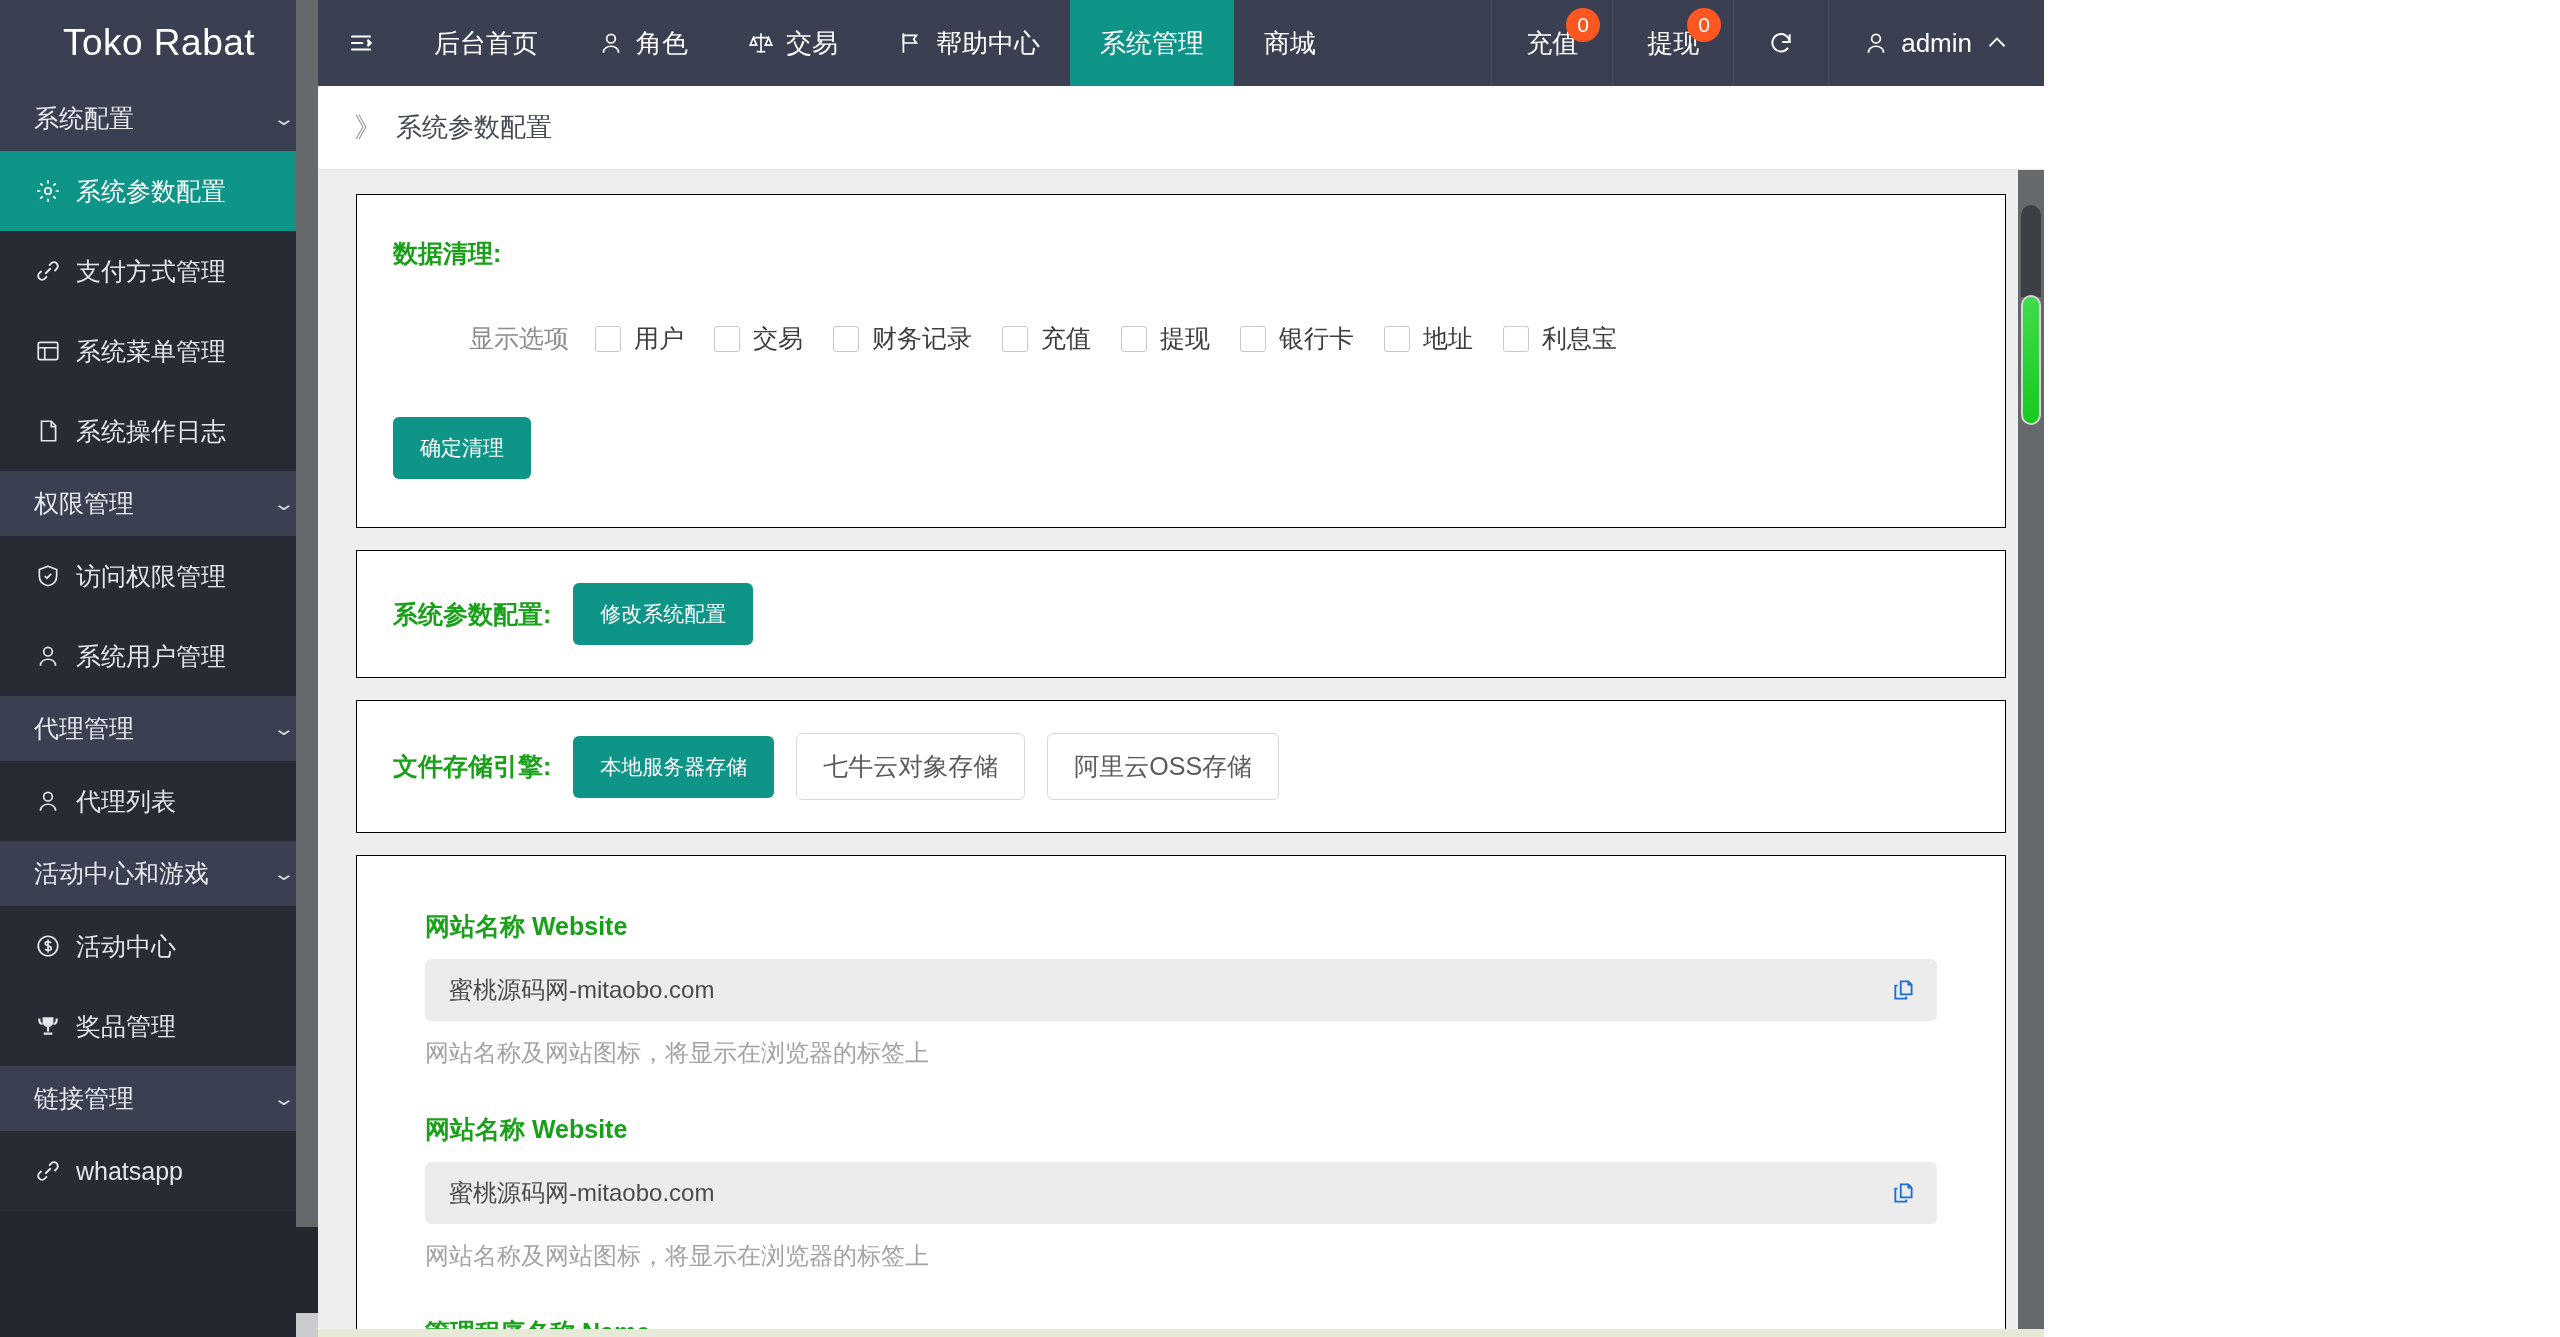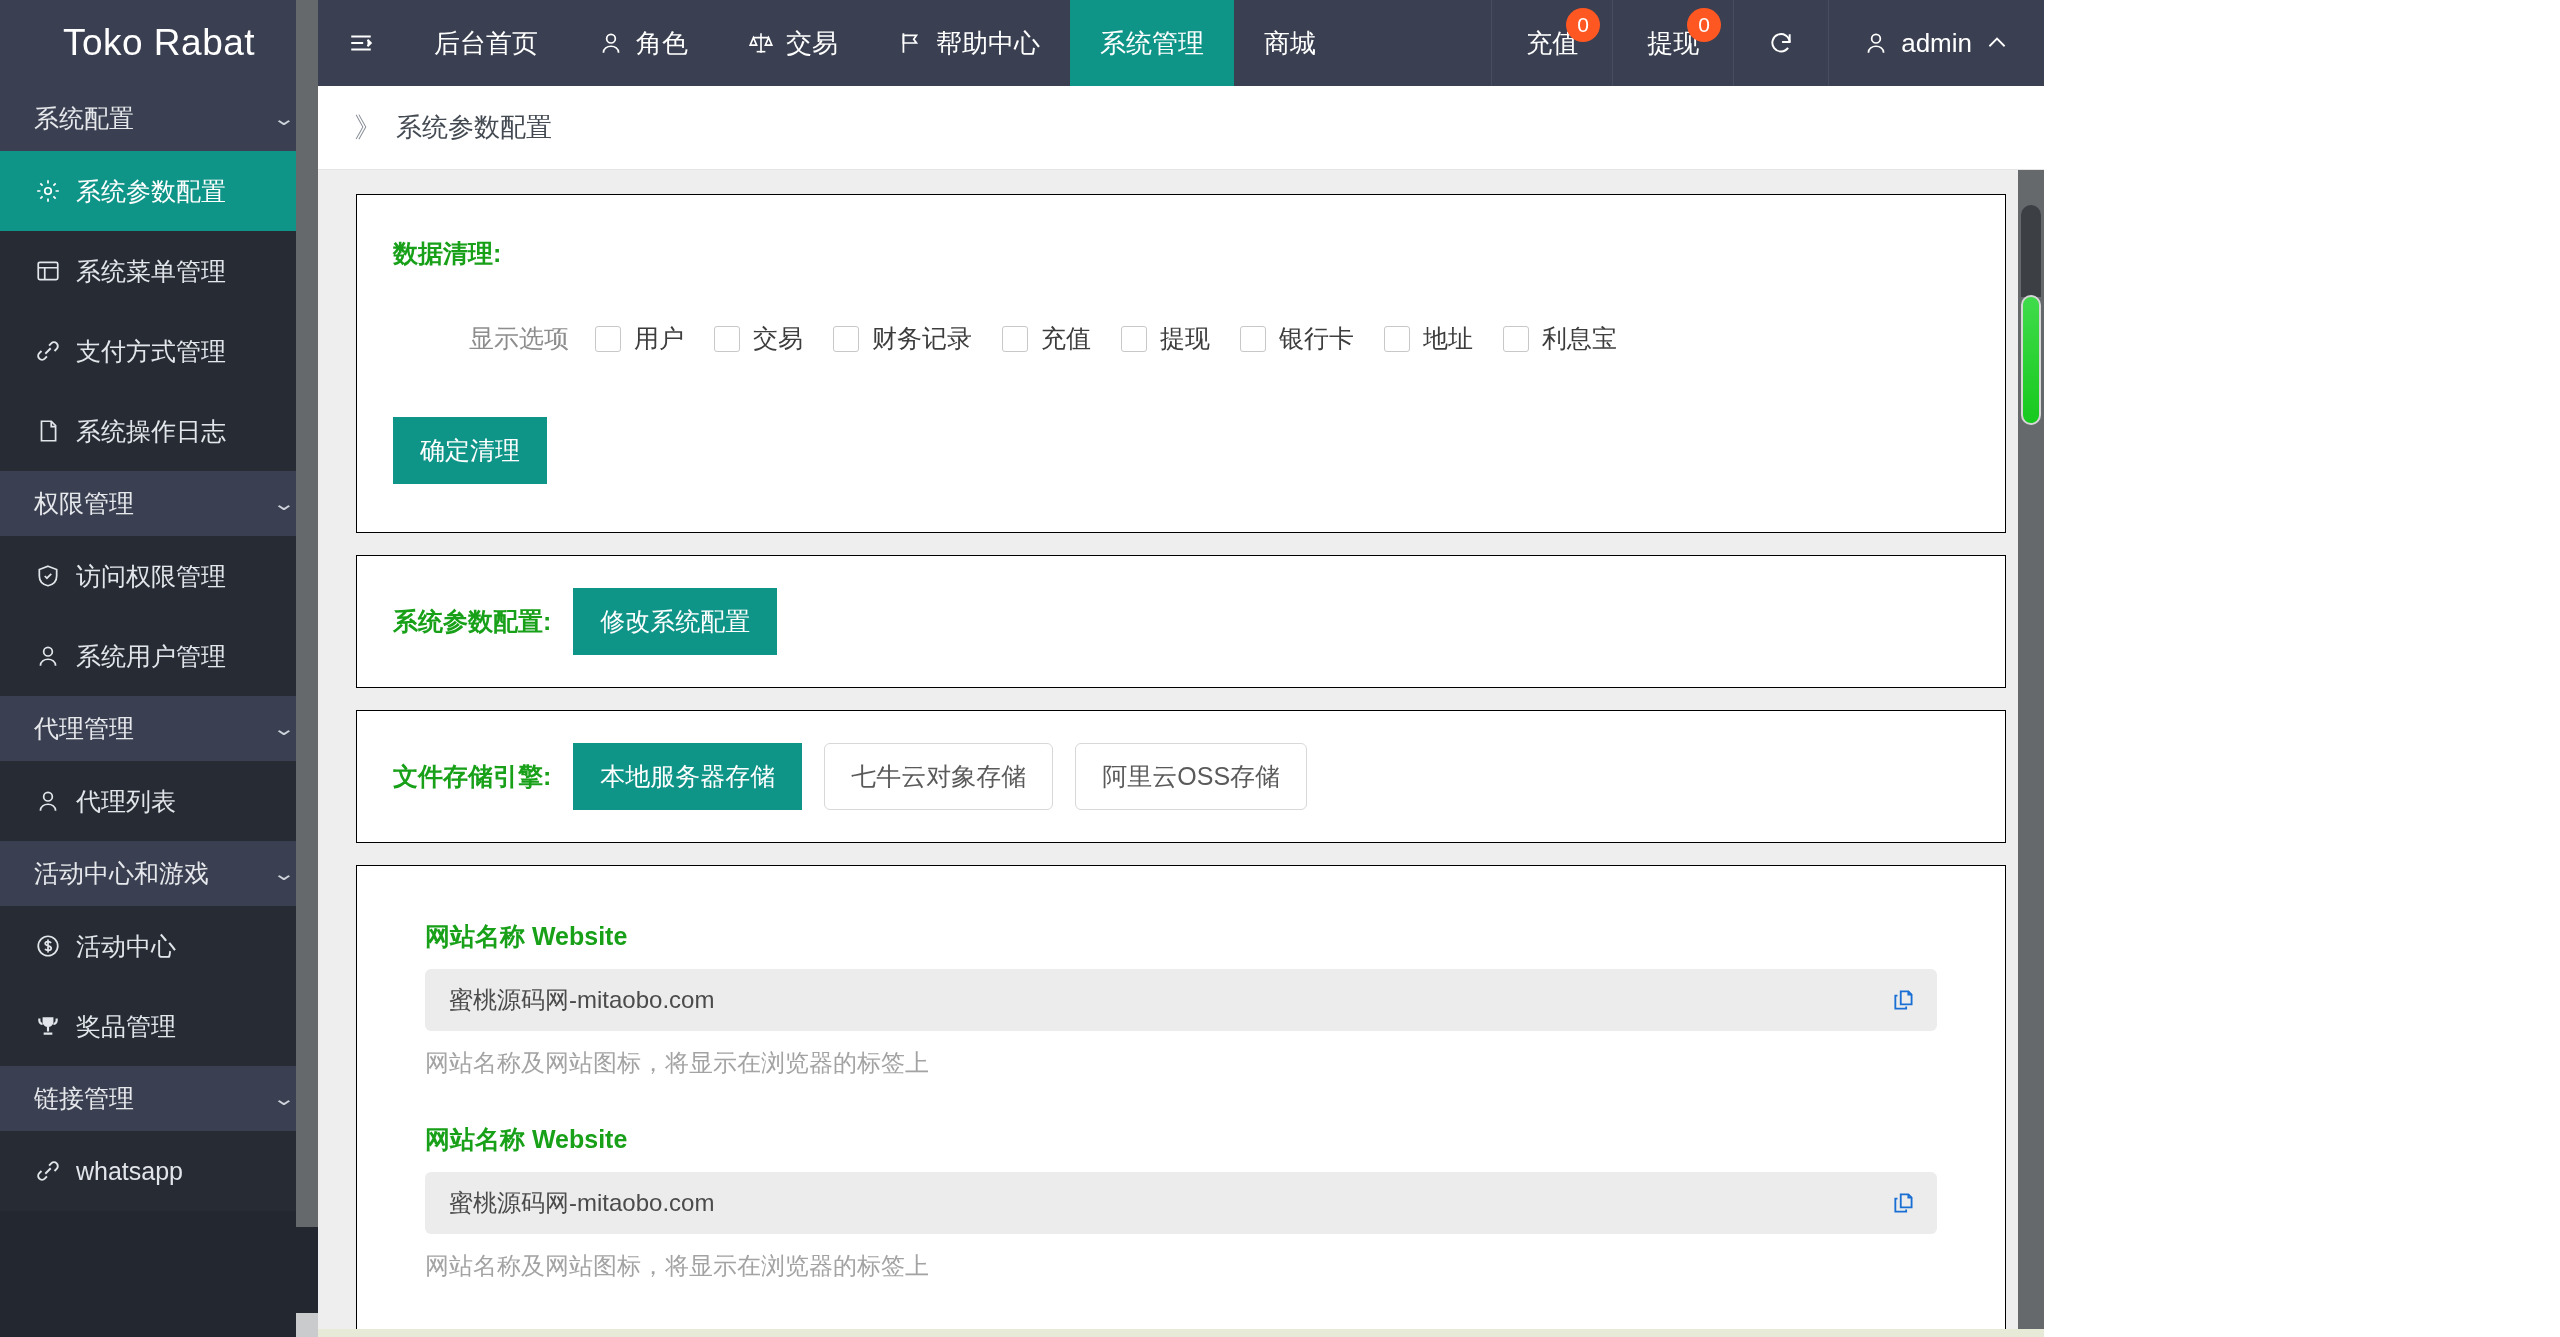--- a/index.html
+++ b/index.html
@@ -149,22 +149,22 @@
     width: 26px; height: 26px;
     border: 1px solid #c8c8c8;
     border-radius: 3px;
     background: #ffffff;
     display: inline-block;
   }
   .btn-teal {
     background: #0f9488;
     color: #ffffff;
     border: none;
-    border-radius: 0;
-    font-size: 25px;
+    border-radius: 6px;
+    font-size: 21px;
     padding: 17px 27px;
     font-family: inherit;
     cursor: pointer;
     display: inline-block;
   }
   .btn-clean-wrap { margin-top: 62px; }
 
   .card-row {
     padding: 32px 36px;
     display: flex; align-items: center; gap: 22px;
@@ -257,36 +257,36 @@
         <span class="ico">
           <svg viewBox="0 0 24 24" fill="none" stroke="#ffffff" stroke-width="1.6">
               <circle cx="12" cy="12" r="3"></circle>
               <path d="M12 2v3M12 19v3M2 12h3M19 12h3M4.9 4.9l2.1 2.1M17 17l2.1 2.1M19.1 4.9L17 7M7 17l-2.1 2.1"></path>
             </svg>
         </span>
         <span>系统参数配置</span>
       </div>
       <div class="side-item">
         <span class="ico">
-          <svg viewBox="0 0 24 24" fill="none" stroke="#e2e5ea" stroke-width="1.6">
-              <rect x="3" y="4" width="18" height="16" rx="1.5"></rect>
-              <path d="M3 9h18M9 9v11"></path>
-            </svg>
-        </span>
-        <span>系统菜单管理</span>
-      </div>
-      <div class="side-item">
-        <span class="ico">
           <svg viewBox="0 0 24 24" fill="none" stroke="#e2e5ea" stroke-width="1.8">
               <path d="M9.5 14.5l5-5"></path>
               <path d="M13 7l2-2a3.5 3.5 0 0 1 5 5l-2 2"></path>
               <path d="M11 17l-2 2a3.5 3.5 0 0 1-5-5l2-2"></path>
             </svg>
         </span>
         <span>支付方式管理</span>
+      </div>
+      <div class="side-item">
+        <span class="ico">
+          <svg viewBox="0 0 24 24" fill="none" stroke="#e2e5ea" stroke-width="1.6">
+              <rect x="3" y="4" width="18" height="16" rx="1.5"></rect>
+              <path d="M3 9h18M9 9v11"></path>
+            </svg>
+        </span>
+        <span>系统菜单管理</span>
       </div>
       <div class="side-item">
         <span class="ico">
           <svg viewBox="0 0 24 24" fill="none" stroke="#e2e5ea" stroke-width="1.6">
               <path d="M6 3h9l4 4v14H6z"></path>
               <path d="M15 3v5h4"></path>
             </svg>
         </span>
         <span>系统操作日志</span>
       </div>

